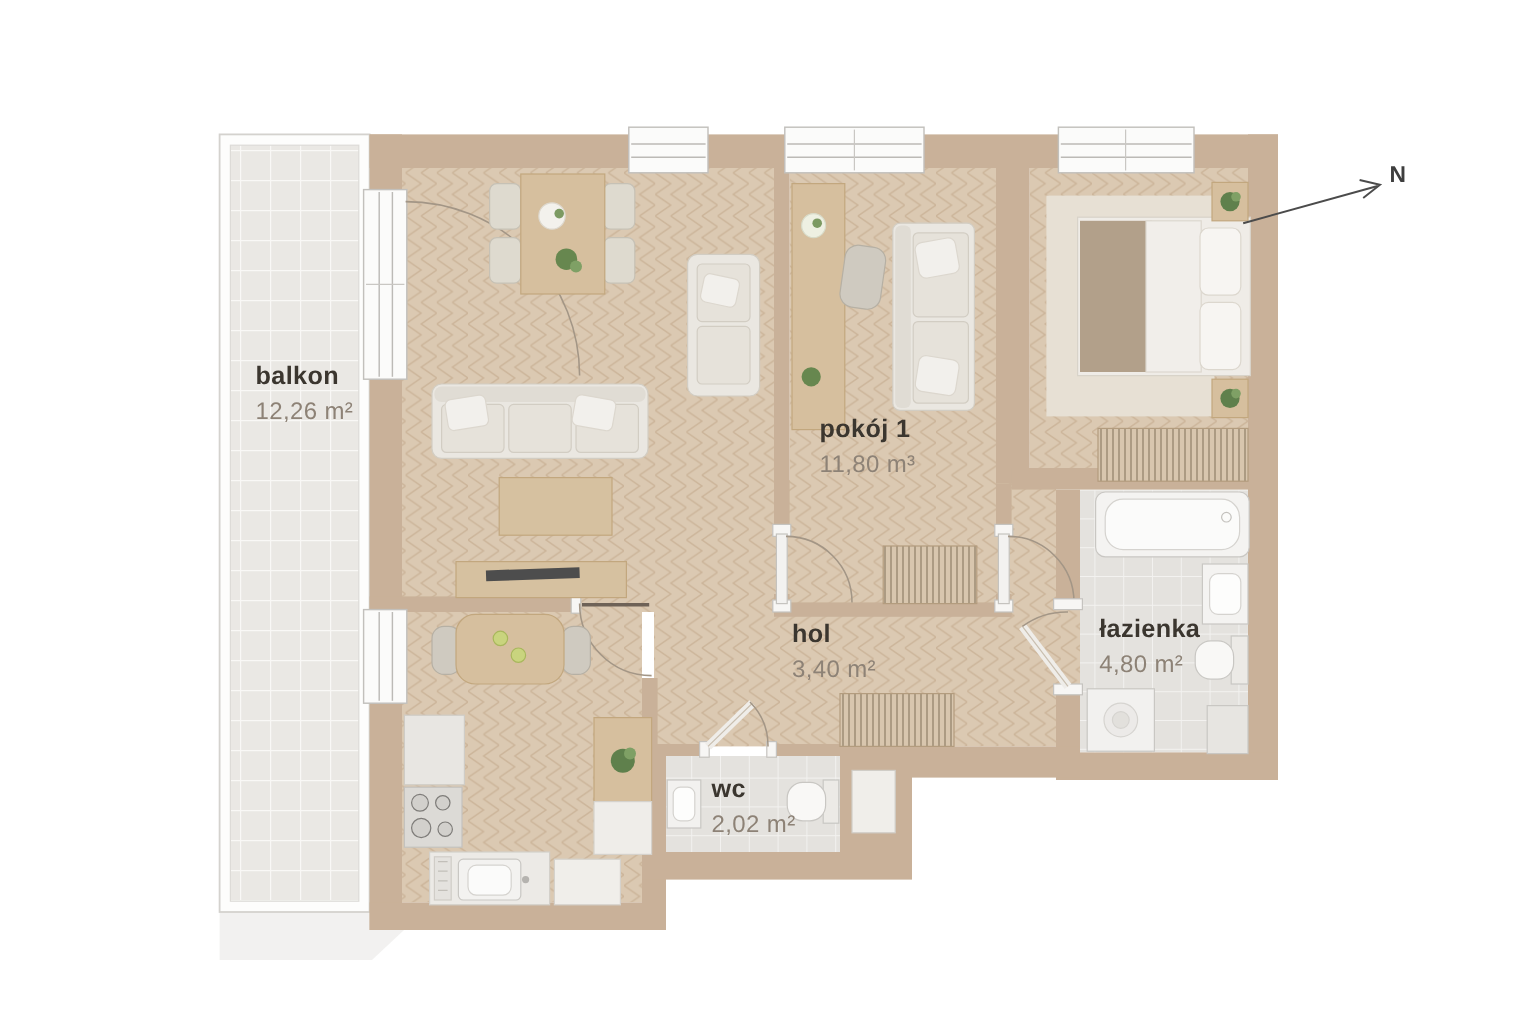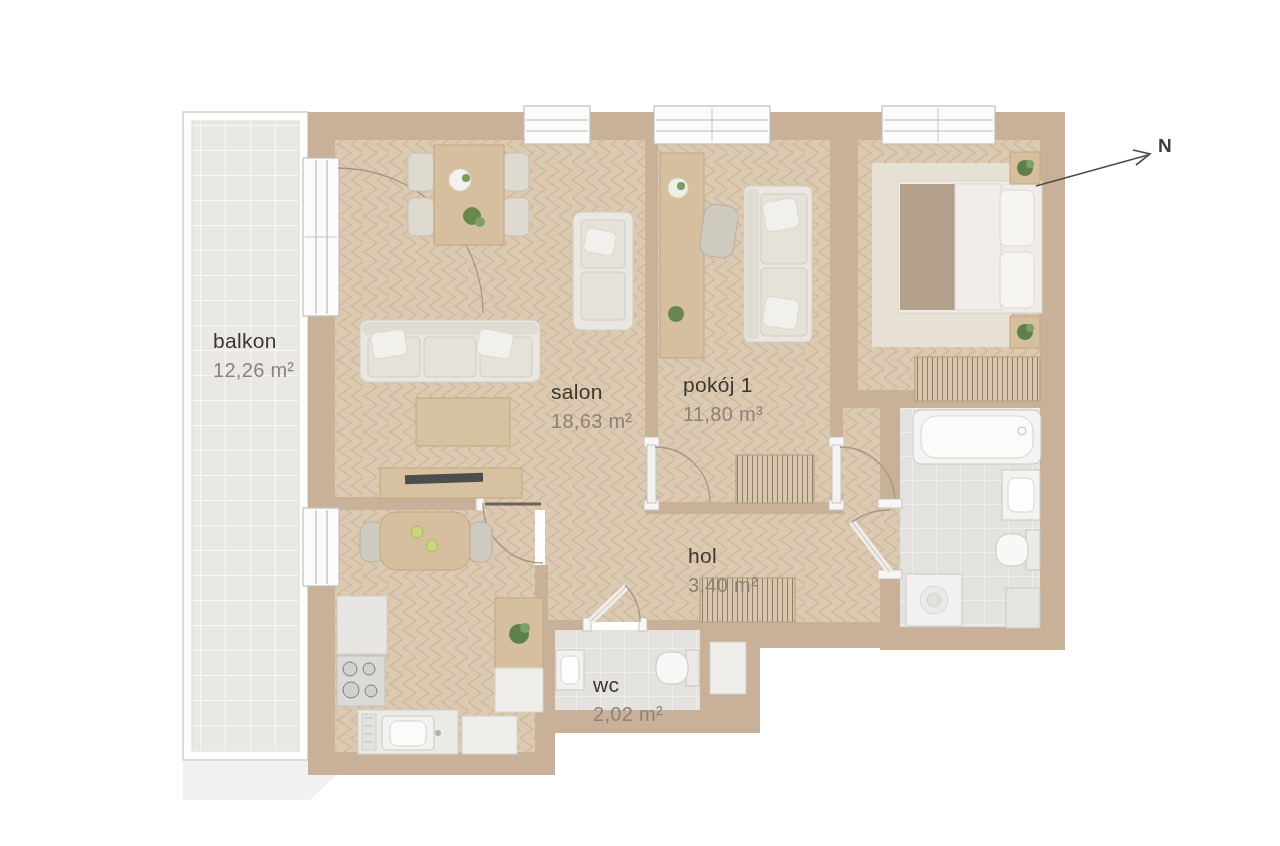--- a/index.html
+++ b/index.html
@@ -3,21 +3,21 @@
 <meta charset="utf-8">
 <style>
   html,body{margin:0;padding:0;background:#ffffff;}
   .canvas{
     position:relative;width:1280px;height:846px;background:#ffffff;overflow:hidden;
     font-family:"Liberation Sans","DejaVu Sans",sans-serif;
   }
   .canvas svg{position:absolute;left:0;top:0;}
   .room-label{position:absolute;pointer-events:none;}
   .room-label .rname{
-    font-size:21px;font-weight:400;color:#3b362f;line-height:30px;letter-spacing:.3px;margin-top:27px;
+    font-size:21px;font-weight:700;color:#3b362f;line-height:30px;letter-spacing:.3px;
   }
   .room-label .rarea{
     font-size:20px;font-weight:500;color:#8d8276;line-height:28px;letter-spacing:.3px;
   }
 </style>
 </head>
 <body>
 
 <div class="canvas">
 
@@ -302,30 +302,30 @@
     <line x1="1036" y1="186" x2="1148" y2="155" stroke="#4b4b4b" stroke-width="1.6"></line>
     <path d="M1133 150 L1150 154 L1136 165" fill="none" stroke="#4b4b4b" stroke-width="1.6"></path>
     <text x="1158" y="152" font-size="19" font-weight="700" fill="#3e3e3e">N</text>
   </g>
 </svg>
 
   <div class="room-label" style="left:213px;top:299px">
     <div class="rname">balkon</div>
     <div class="rarea">12,26 m²</div>
   </div>
-  <div class="room-label" style="left:551px;top:350px">
-    <div class="rname">salon</div>
-    <div class="rarea">18,63 m²</div>
-  </div>
   <div class="room-label" style="left:683px;top:343px">
     <div class="rname">pokój 1</div>
     <div class="rarea">11,80 m³</div>
   </div>
-  <div class="room-label" style="left:688px;top:514px">
+  <div class="room-label" style="left:660px;top:514px">
     <div class="rname">hol</div>
     <div class="rarea">3,40 m²</div>
+  </div>
+  <div class="room-label" style="left:916px;top:510px">
+    <div class="rname">łazienka</div>
+    <div class="rarea">4,80 m²</div>
   </div>
   <div class="room-label" style="left:593px;top:643px">
     <div class="rname">wc</div>
     <div class="rarea">2,02 m²</div>
   </div>
 
 </div>
 
 </body></html>

